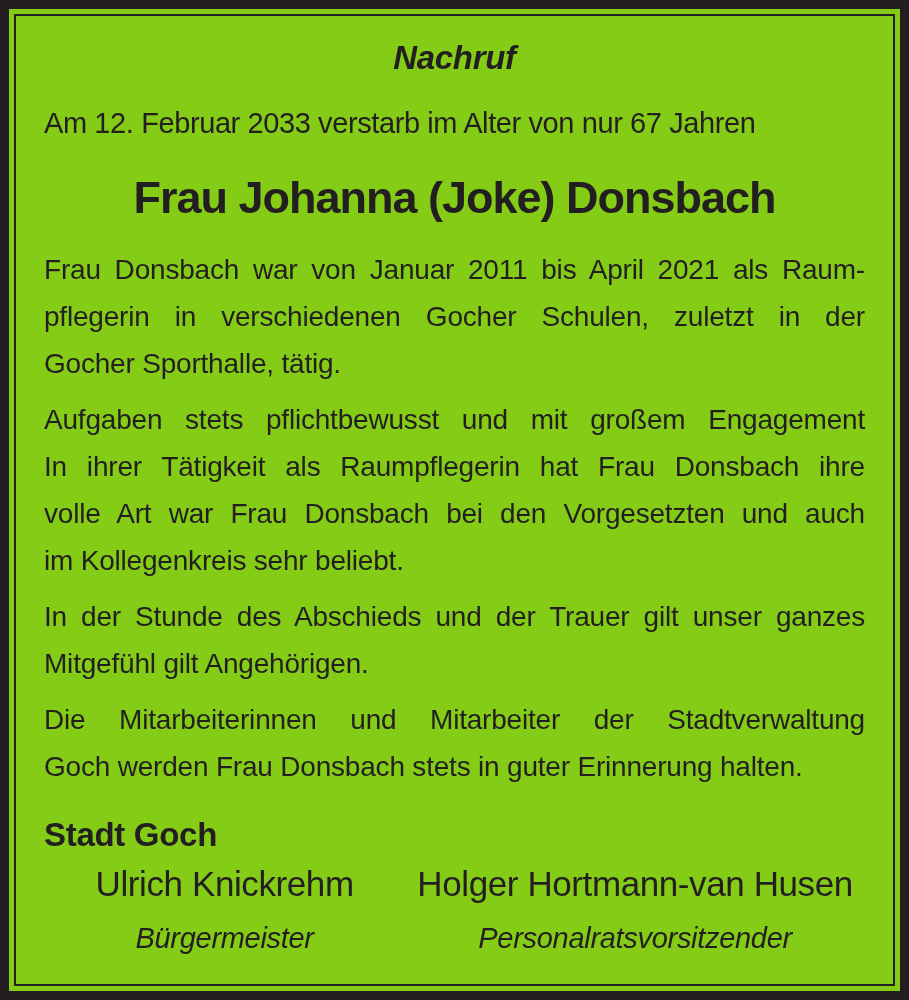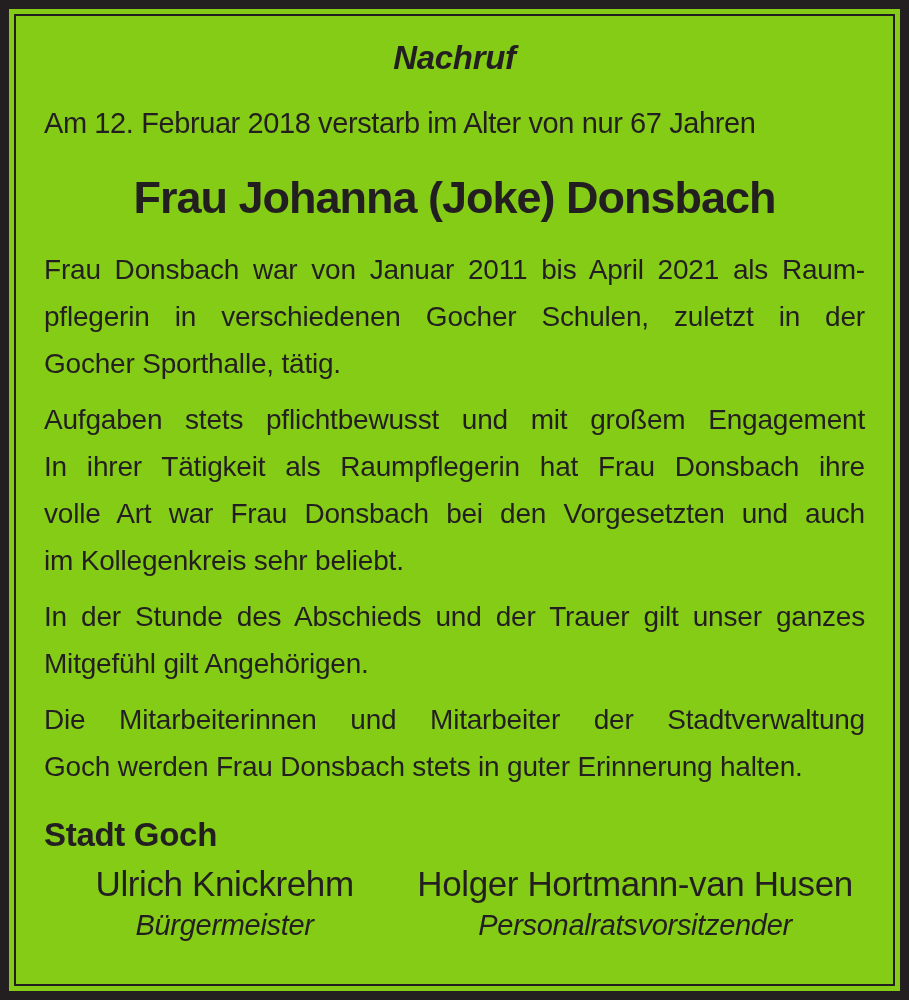--- a/index.html
+++ b/index.html
@@ -84,36 +84,36 @@
   }
   .sig-col-left  { width: 44%; text-align: center; }
   .sig-col-right { width: 56%; text-align: center; }
   .sig-name {
     font-size: 35px;
     line-height: 36px;
     font-weight: normal;
     letter-spacing: -0.4px;
   }
   .sig-role {
-    margin-top: 5px;
+    margin-top: 18px;
     font-size: 29px;
     line-height: 36px;
     font-style: italic;
     letter-spacing: -0.3px;
   }
 </style>
 </head>
 <body style="color: rgb(35, 31, 32); background: rgb(255, 255, 255);">
 
 <div class="frame" style="border-color: rgb(35, 31, 32);">
   <div class="inner" style="border-color: rgb(35, 31, 32);">
 
     <div class="title">Nachruf</div>
 
-    <div class="intro">Am 12. Februar 2018 verstarb im Alter von nur 67 Jahren</div>
+    <div class="intro">Am 12. Februar 2033 verstarb im Alter von nur 67 Jahren</div>
 
     <div class="headline">Frau Johanna (Joke) Donsbach</div>
 
     <div class="body-text">
         <div class="para">
           <div class="line">Frau Donsbach war von Januar 2011 bis April 2021 als Raum-</div>
           <div class="line">pflegerin in verschiedenen Gocher Schulen, zuletzt in der</div>
           <div class="line final">Gocher Sporthalle, tätig.</div>
         </div>
         <div class="para">

